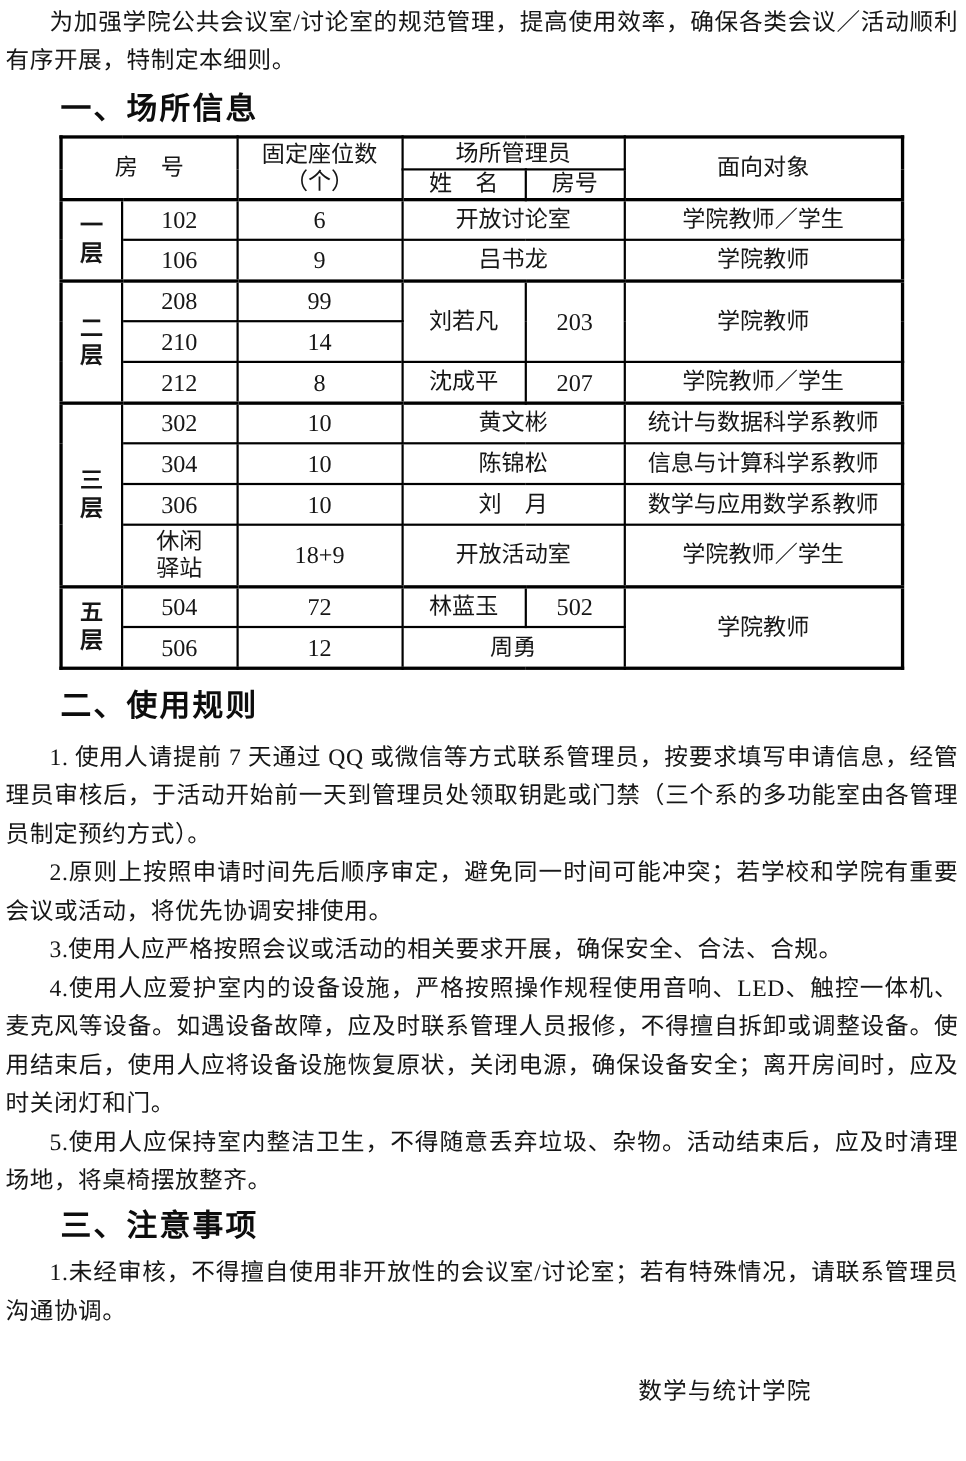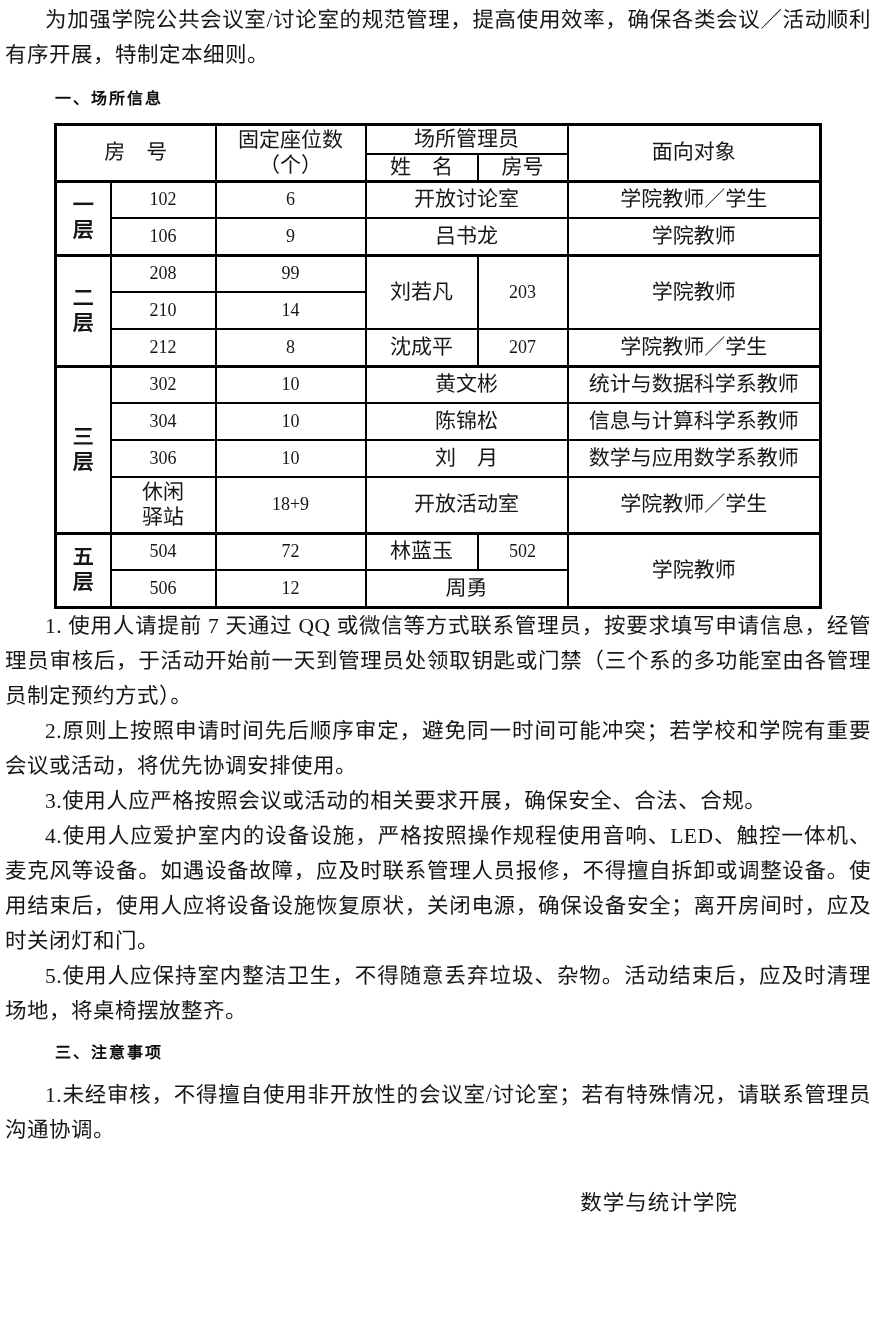--- a/index.html
+++ b/index.html
@@ -17,21 +17,21 @@
   }
   p.body-text {
     margin: 0;
     text-indent: 40px;
     text-align: justify;
     letter-spacing: 0.5px;
   }
   h2.heading {
     font-family: "Liberation Sans", "DejaVu Sans", sans-serif;
     font-weight: bold;
-    font-size: 16px;
+    font-size: 28px;
     line-height: 28px;
     letter-spacing: 2px;
     margin: 12px 0 10px 50px;
     color: #0d0d0d;
   }
   h2.heading-rules { margin-top: 19px; margin-bottom: 15px; }
   h2.heading-notes { margin-top: 10px; margin-bottom: 11px; }
   table.venue {
     border-collapse: collapse;
     table-layout: fixed;
@@ -50,21 +50,21 @@
     line-height: 25px;
     overflow: hidden;
   }
   tr.grp > td { border-top: 3px solid #000; }
   tr.hrow1 { height: 29px; }
   tr.hrow2 { height: 27px; }
   tr.rrow  { height: 37px; }
   tr.tall  { height: 56px; }
   td.pre { white-space: pre-line; }
   td.floor-cell { line-height: 23px; white-space: pre-line; font-weight: bold; }
-  td.num { font-size: 18px; }
+  td.num { font-size: 22px; }
   .sig-block {
     width: 280px;
     margin: 38px 72px 0 auto;
     text-align: center;
   }
   .sig-block p { margin: 0; line-height: 35px; letter-spacing: 1px; }
 </style>
 </head>
 <body>
 
@@ -170,20 +170,21 @@
         <td rowspan="2">学院教师</td>
       </tr>
       <tr class="rrow">
         <td class="num">506</td>
         <td class="num">12</td>
         <td colspan="2">周勇</td>
       </tr>
     </tbody>
   </table>
 
+  <h2 class="heading heading-rules">二、使用规则</h2>
 
   <p class="body-text">1. 使用人请提前 7 天通过 QQ 或微信等方式联系管理员，按要求填写申请信息，经管理员审核后，于活动开始前一天到管理员处领取钥匙或门禁（三个系的多功能室由各管理员制定预约方式）。</p>
   <p class="body-text">2.原则上按照申请时间先后顺序审定，避免同一时间可能冲突；若学校和学院有重要会议或活动，将优先协调安排使用。</p>
   <p class="body-text">3.使用人应严格按照会议或活动的相关要求开展，确保安全、合法、合规。</p>
   <p class="body-text">4.使用人应爱护室内的设备设施，严格按照操作规程使用音响、LED、触控一体机、麦克风等设备。如遇设备故障，应及时联系管理人员报修，不得擅自拆卸或调整设备。使用结束后，使用人应将设备设施恢复原状，关闭电源，确保设备安全；离开房间时，应及时关闭灯和门。</p>
   <p class="body-text">5.使用人应保持室内整洁卫生，不得随意丢弃垃圾、杂物。活动结束后，应及时清理场地，将桌椅摆放整齐。</p>
 
   <h2 class="heading heading-notes">三、注意事项</h2>
 
   <p class="body-text">1.未经审核，不得擅自使用非开放性的会议室/讨论室；若有特殊情况，请联系管理员沟通协调。</p>

